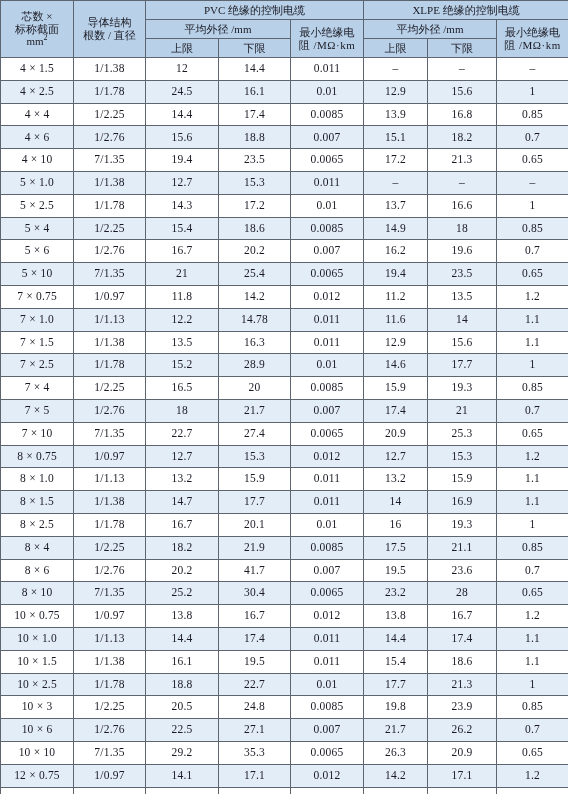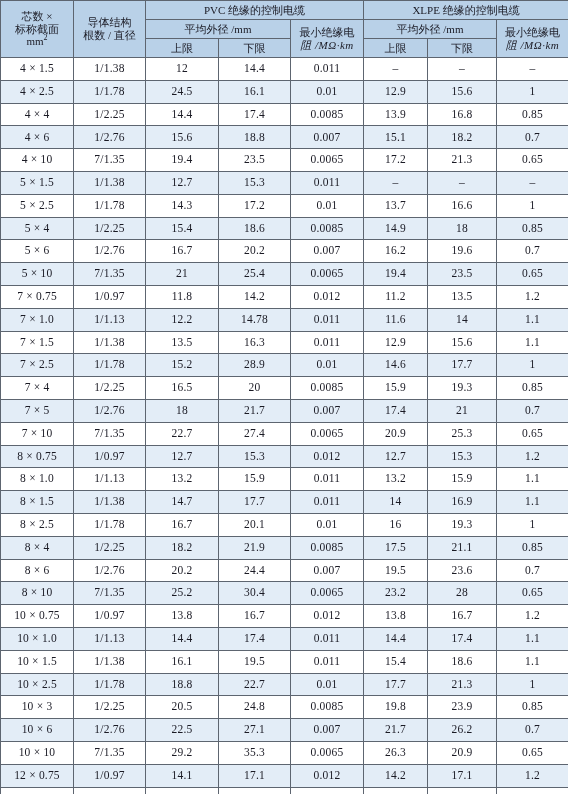--- a/index.html
+++ b/index.html
@@ -51,21 +51,21 @@
     vertical-align: super;
     line-height: 0;
   }
   tbody td {
     height: 21.8px;
     font-size: 11.5px;
     letter-spacing: 0.2px;
   }
   tbody tr.odd td  { background: #ffffff; }
   tbody tr.even td { background: #e3edf7; }
-  .unit-sep { letter-spacing: 0.5px; font-style: italic; }
+  .unit-sep { letter-spacing: 0.5px; }
 </style>
 </head>
 <body>
 
 <table id="cable-table">
   <colgroup>
     <col class="c-core">
       <col class="c-struct">
     <col class="c-pvc-u">
       <col class="c-pvc-l">
@@ -152,21 +152,21 @@
         <td>4 × 10</td>
         <td>7/1.35</td>
         <td>19.4</td>
         <td>23.5</td>
         <td>0.0065</td>
         <td>17.2</td>
         <td>21.3</td>
         <td>0.65</td>
       </tr>
       <tr class="even">
-        <td>5 × 1.5</td>
+        <td>5 × 1.0</td>
         <td>1/1.38</td>
         <td>12.7</td>
         <td>15.3</td>
         <td>0.011</td>
         <td>–</td>
         <td>–</td>
         <td>–</td>
       </tr>
       <tr class="odd">
         <td>5 × 2.5</td>
@@ -325,21 +325,21 @@
         <td>21.9</td>
         <td>0.0085</td>
         <td>17.5</td>
         <td>21.1</td>
         <td>0.85</td>
       </tr>
       <tr class="odd">
         <td>8 × 6</td>
         <td>1/2.76</td>
         <td>20.2</td>
-        <td>24.4</td>
+        <td>41.7</td>
         <td>0.007</td>
         <td>19.5</td>
         <td>23.6</td>
         <td>0.7</td>
       </tr>
       <tr class="even">
         <td>8 × 10</td>
         <td>7/1.35</td>
         <td>25.2</td>
         <td>30.4</td>

